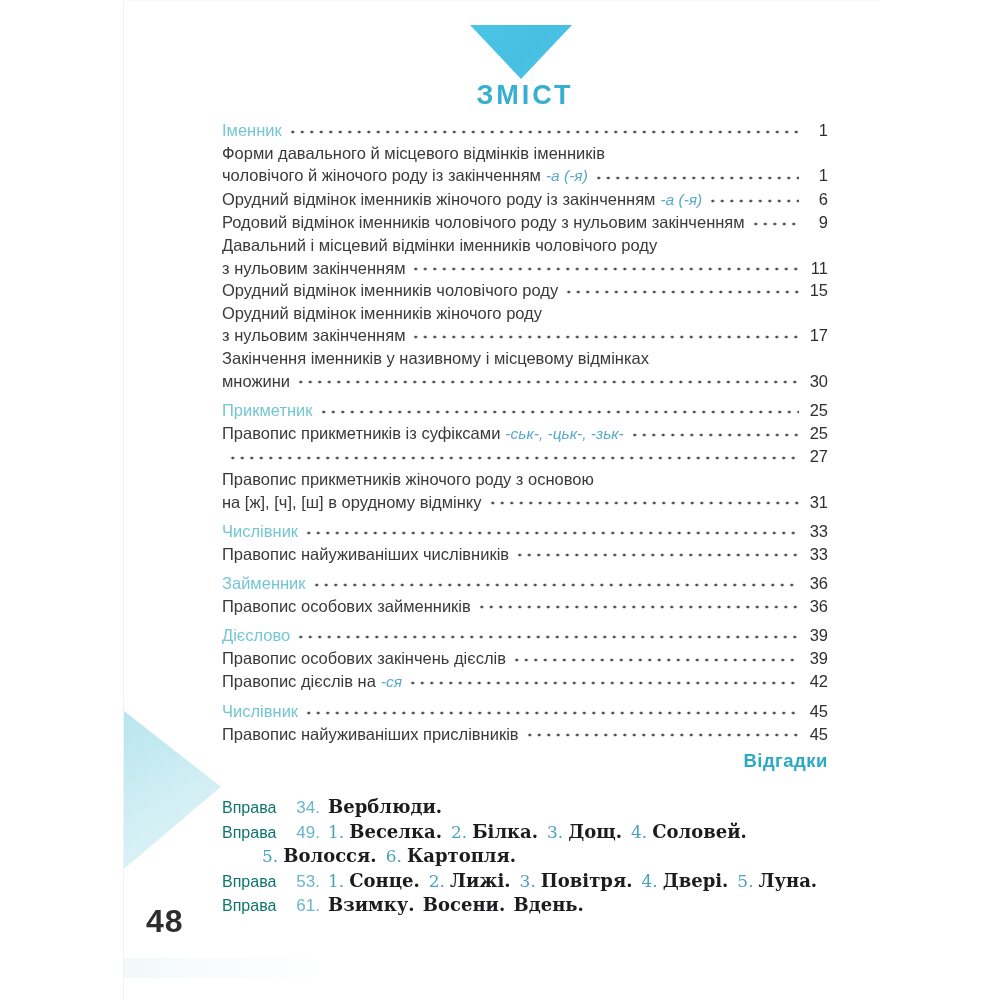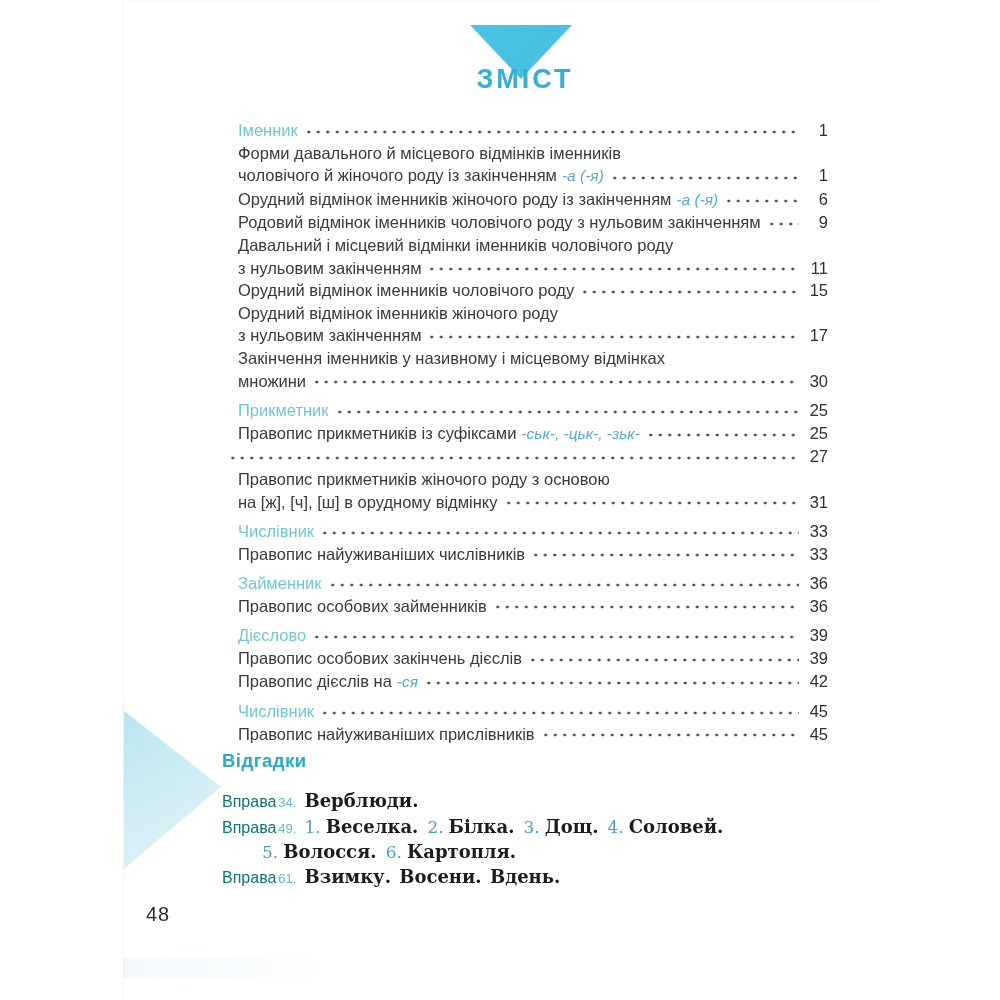--- a/index.html
+++ b/index.html
@@ -12,51 +12,51 @@
   
   .tri-top{position:absolute;left:470px;top:25px;width:102px;height:54px;
            background:linear-gradient(135deg,#4dc4e4 0%,#46bfe1 55%,#55c9e6 100%);
            -webkit-clip-path:polygon(0 0,100% 0,50% 100%);clip-path:polygon(0 0,100% 0,50% 100%);}
   .tri-left{position:absolute;left:124px;top:711px;width:97px;height:158px;
             background:linear-gradient(150deg,#b7e5ee 0%,#cdedf3 45%,#e6f5f8 100%);
             -webkit-clip-path:polygon(0 0,100% 48%,0 100%);clip-path:polygon(0 0,100% 48%,0 100%);}
   .corner-tint{position:absolute;left:124px;top:958px;width:250px;height:20px;
                background:linear-gradient(90deg,#edf6f9 0%,rgba(255,255,255,0) 85%);opacity:.7;}
 
-  .page-title{position:absolute;left:222px;top:64px;width:606px;text-align:center;
+  .page-title{position:absolute;left:222px;top:80px;width:606px;text-align:center;
               font-weight:bold;font-size:27px;letter-spacing:3px;color:#38afd0;}
 
   
   .toc{position:absolute;left:222px;top:119px;width:606px;font-size:16.5px;color:#3a3a3c;}
   .row{display:flex;align-items:baseline;line-height:22.6px;white-space:nowrap;}
   .row.sec{margin-top:7px;}
   .row.sec .txt{color:#74c6d3;}
-  .txt{flex:0 0 auto;margin-left:16px;}
+  .txt{flex:0 0 auto;}
   .acc{flex:0 0 auto;color:#57a9c9;font-style:italic;font-size:15.5px;margin-left:5px;}
   .dots{flex:1 1 auto;height:14px;margin:0 5px 3px 6px;align-self:flex-end;
         background-image:radial-gradient(circle,#48484b 1.35px,transparent 1.65px);
         background-size:9.5px 14px;background-repeat:repeat-x;background-position:left bottom;}
   .pg{flex:0 0 auto;min-width:24px;text-align:right;color:#2f2f31;}
 
   
   .answers{position:absolute;left:222px;top:750px;width:606px;}
-  .ans-head{text-align:left;font-weight:bold;font-size:18.5px;color:#2ca9c3;
-            letter-spacing:.5px;margin-bottom:17px;}
+  .ans-head{text-align:right;font-weight:bold;font-size:18.5px;color:#2ca9c3;
+            letter-spacing:.5px;margin-bottom:23px;}
   .ans-row{font-family:"DejaVu Serif","Liberation Serif",serif;font-weight:bold;font-size:18px;
            color:#1c1c1e;line-height:23.5px;white-space:nowrap;}
   .ans-label{font-family:"Liberation Sans",sans-serif;font-weight:normal;color:#0f766e;
              font-size:16px;}
   .ans-exnum{font-family:"Liberation Sans",sans-serif;font-weight:normal;color:#68b7c8;
-             font-size:13px;margin:0 8px 0 2px;}
+             font-size:17px;margin:0 8px 0 20px;}
   .itm-n{color:#4aa3bb;font-weight:normal;font-size:17px;margin:0 5px 0 7px;}
   .itm-n.first{margin-left:0;}
   .wd{margin-right:2px;}
   .ans-cont{padding-left:40px;}
 
-  .folio{position:absolute;left:146px;top:903px;font-weight:normal;font-size:20px;
+  .folio{position:absolute;left:146px;top:903px;font-weight:bold;font-size:32px;
          color:#2e2e30;letter-spacing:1px;text-align:center;}
 </style>
 </head>
 <body>
 
 <div class="page-sheet"></div>
 <div class="tri-top"></div>
 <div class="tri-left"></div>
 <div class="corner-tint"></div>
 
@@ -195,19 +195,22 @@
     <span class="ans-label">Вправа</span><span class="ans-exnum">34.</span><span class="wd">Верблюди.</span>
   </div>
 
   <div class="ans-row">
     <span class="ans-label">Вправа</span><span class="ans-exnum">49.</span><span class="itm-n first">1.</span><span class="wd">Веселка.</span><span class="itm-n">2.</span><span class="wd">Білка.</span><span class="itm-n">3.</span><span class="wd">Дощ.</span><span class="itm-n">4.</span><span class="wd">Соловей.</span>
   </div>
   <div class="ans-row ans-cont">
     <span class="itm-n first">5.</span><span class="wd">Волосся.</span><span class="itm-n">6.</span><span class="wd">Картопля.</span>
   </div>
 
+  <div class="ans-row">
+    <span class="ans-label">Вправа</span><span class="ans-exnum">53.</span><span class="itm-n first">1.</span><span class="wd">Сонце.</span><span class="itm-n">2.</span><span class="wd">Лижі.</span><span class="itm-n">3.</span><span class="wd">Повітря.</span><span class="itm-n">4.</span><span class="wd">Двері.</span><span class="itm-n">5.</span><span class="wd">Луна.</span>
+  </div>
 
   <div class="ans-row">
     <span class="ans-label">Вправа</span><span class="ans-exnum">61.</span><span class="wd">Взимку.</span> <span class="wd">Восени.</span> <span class="wd">Вдень.</span>
   </div>
 </div>
 
 <div class="folio">48</div>
 
 </body></html>

